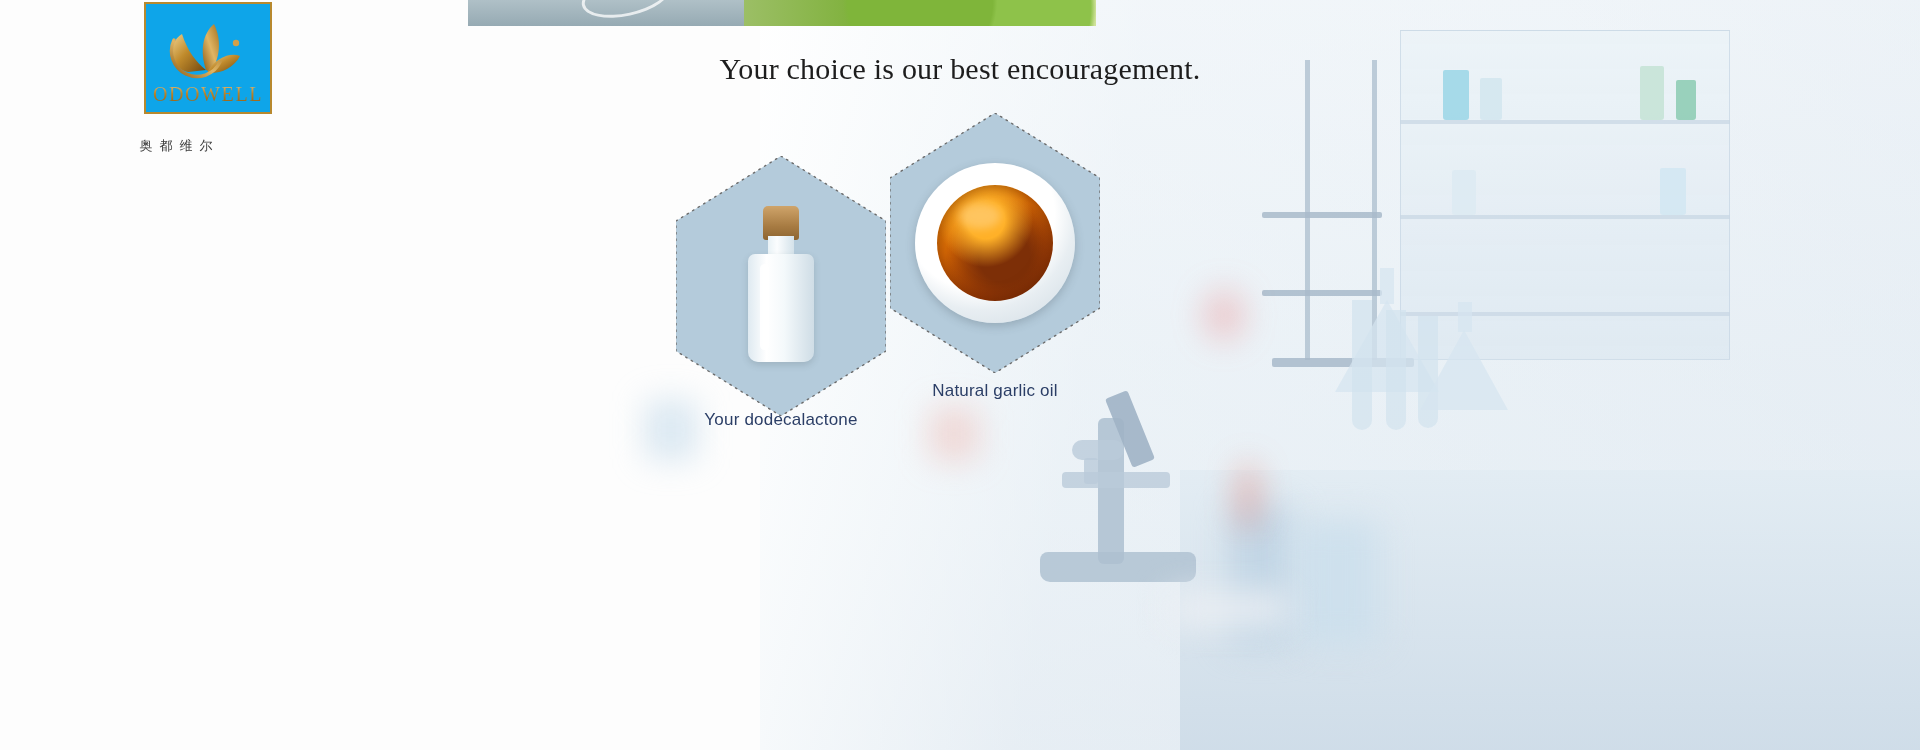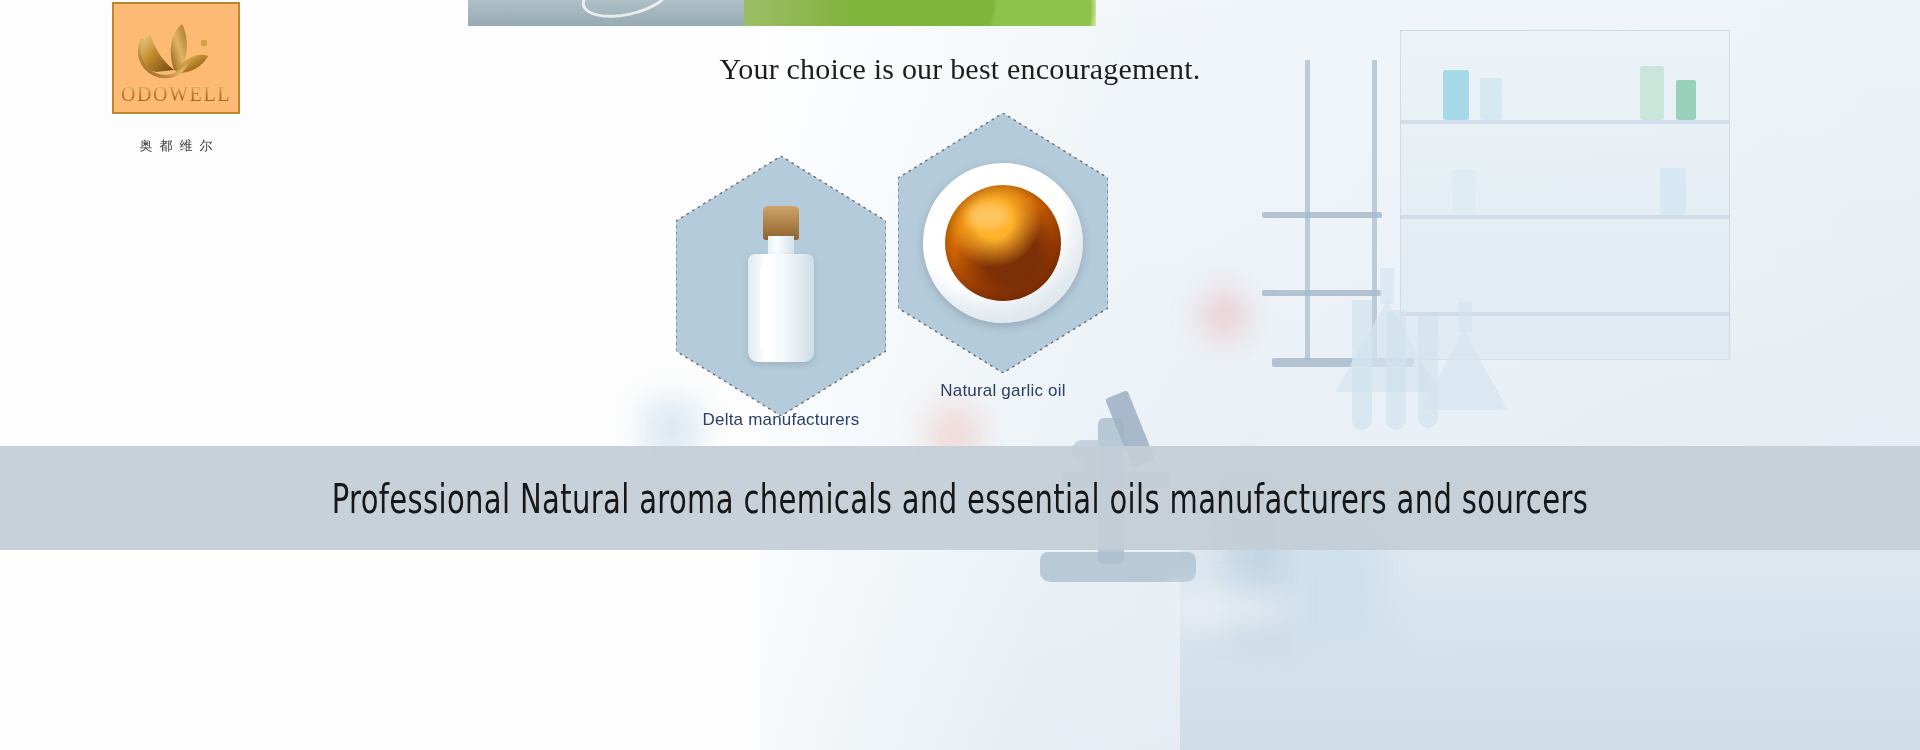--- a/index.html
+++ b/index.html
@@ -60,22 +60,23 @@
   }
   .top-photo .splash {
     position:absolute; left:18%; top:20%; width:90px; height:40px;
     border:3px solid rgba(255,255,255,.75); border-radius:50%;
     transform:rotate(-12deg);
   }
 
   
   .logo-wrap { position:absolute; left:112px; top:2px; width:128px; }
   .logo-box {
-    width:128px; height:112px; border:2px solid #b8892e; background:#fdba74;
+    width:128px; height:112px; border:2px solid #b8892e; background:#0ea5e9;
     position:relative;
+    margin-left:32px;
   }
   .logo-mark { position:absolute; left:0; right:0; top:14px; height:58px; }
   .logo-word {
     position:absolute; left:0; right:0; bottom:6px;
     text-align:center; font-family:"Liberation Serif", serif;
     font-size:20px; letter-spacing:1.6px;
     background:linear-gradient(180deg,#e8c887 0%,#b9832a 45%,#8a5b16 100%);
     -webkit-background-clip:text; background-clip:text; color:transparent;
   }
   .logo-cn {
@@ -282,37 +283,34 @@
           <span class="neck"></span>
           <span class="body"></span>
           <span class="shine"></span>
         </div>
       </div>
       <div class="hex-dots">
         <svg viewBox="0 0 210 260" preserveAspectRatio="none">
           <polygon points="105,0 210,65 210,195 105,260 0,195 0,65" fill="none" stroke="#6b6b6b" stroke-width="1.4" stroke-dasharray="1.5 5" stroke-linecap="round"></polygon>
         </svg>
       </div>
-      <div class="hex-label" style="top:254px;">Delta manufacturers</div>
+      <div class="hex-label" style="top:254px;">Your dodecalactone</div>
     </div>
 
-    <div class="hex-item" style="left:890px; top:113px; width:210px; height:260px;margin-left:8px;">
+    <div class="hex-item" style="left:890px; top:113px; width:210px; height:260px;">
       <div class="hex">
         <div class="dish">
           <span class="rim"></span>
           <span class="oil"></span>
           <span class="oil-hi"></span>
         </div>
       </div>
       <div class="hex-dots">
         <svg viewBox="0 0 210 260" preserveAspectRatio="none">
           <polygon points="105,0 210,65 210,195 105,260 0,195 0,65" fill="none" stroke="#6b6b6b" stroke-width="1.4" stroke-dasharray="1.5 5" stroke-linecap="round"></polygon>
         </svg>
       </div>
       <div class="hex-label" style="top:268px;">Natural garlic oil</div>
     </div>
   </div>
 
-  <div class="banner">
-    <div class="banner-text">Professional Natural aroma chemicals and essential oils manufacturers and sourcers</div>
-  </div>
 
 </div>
 
 </body></html>

